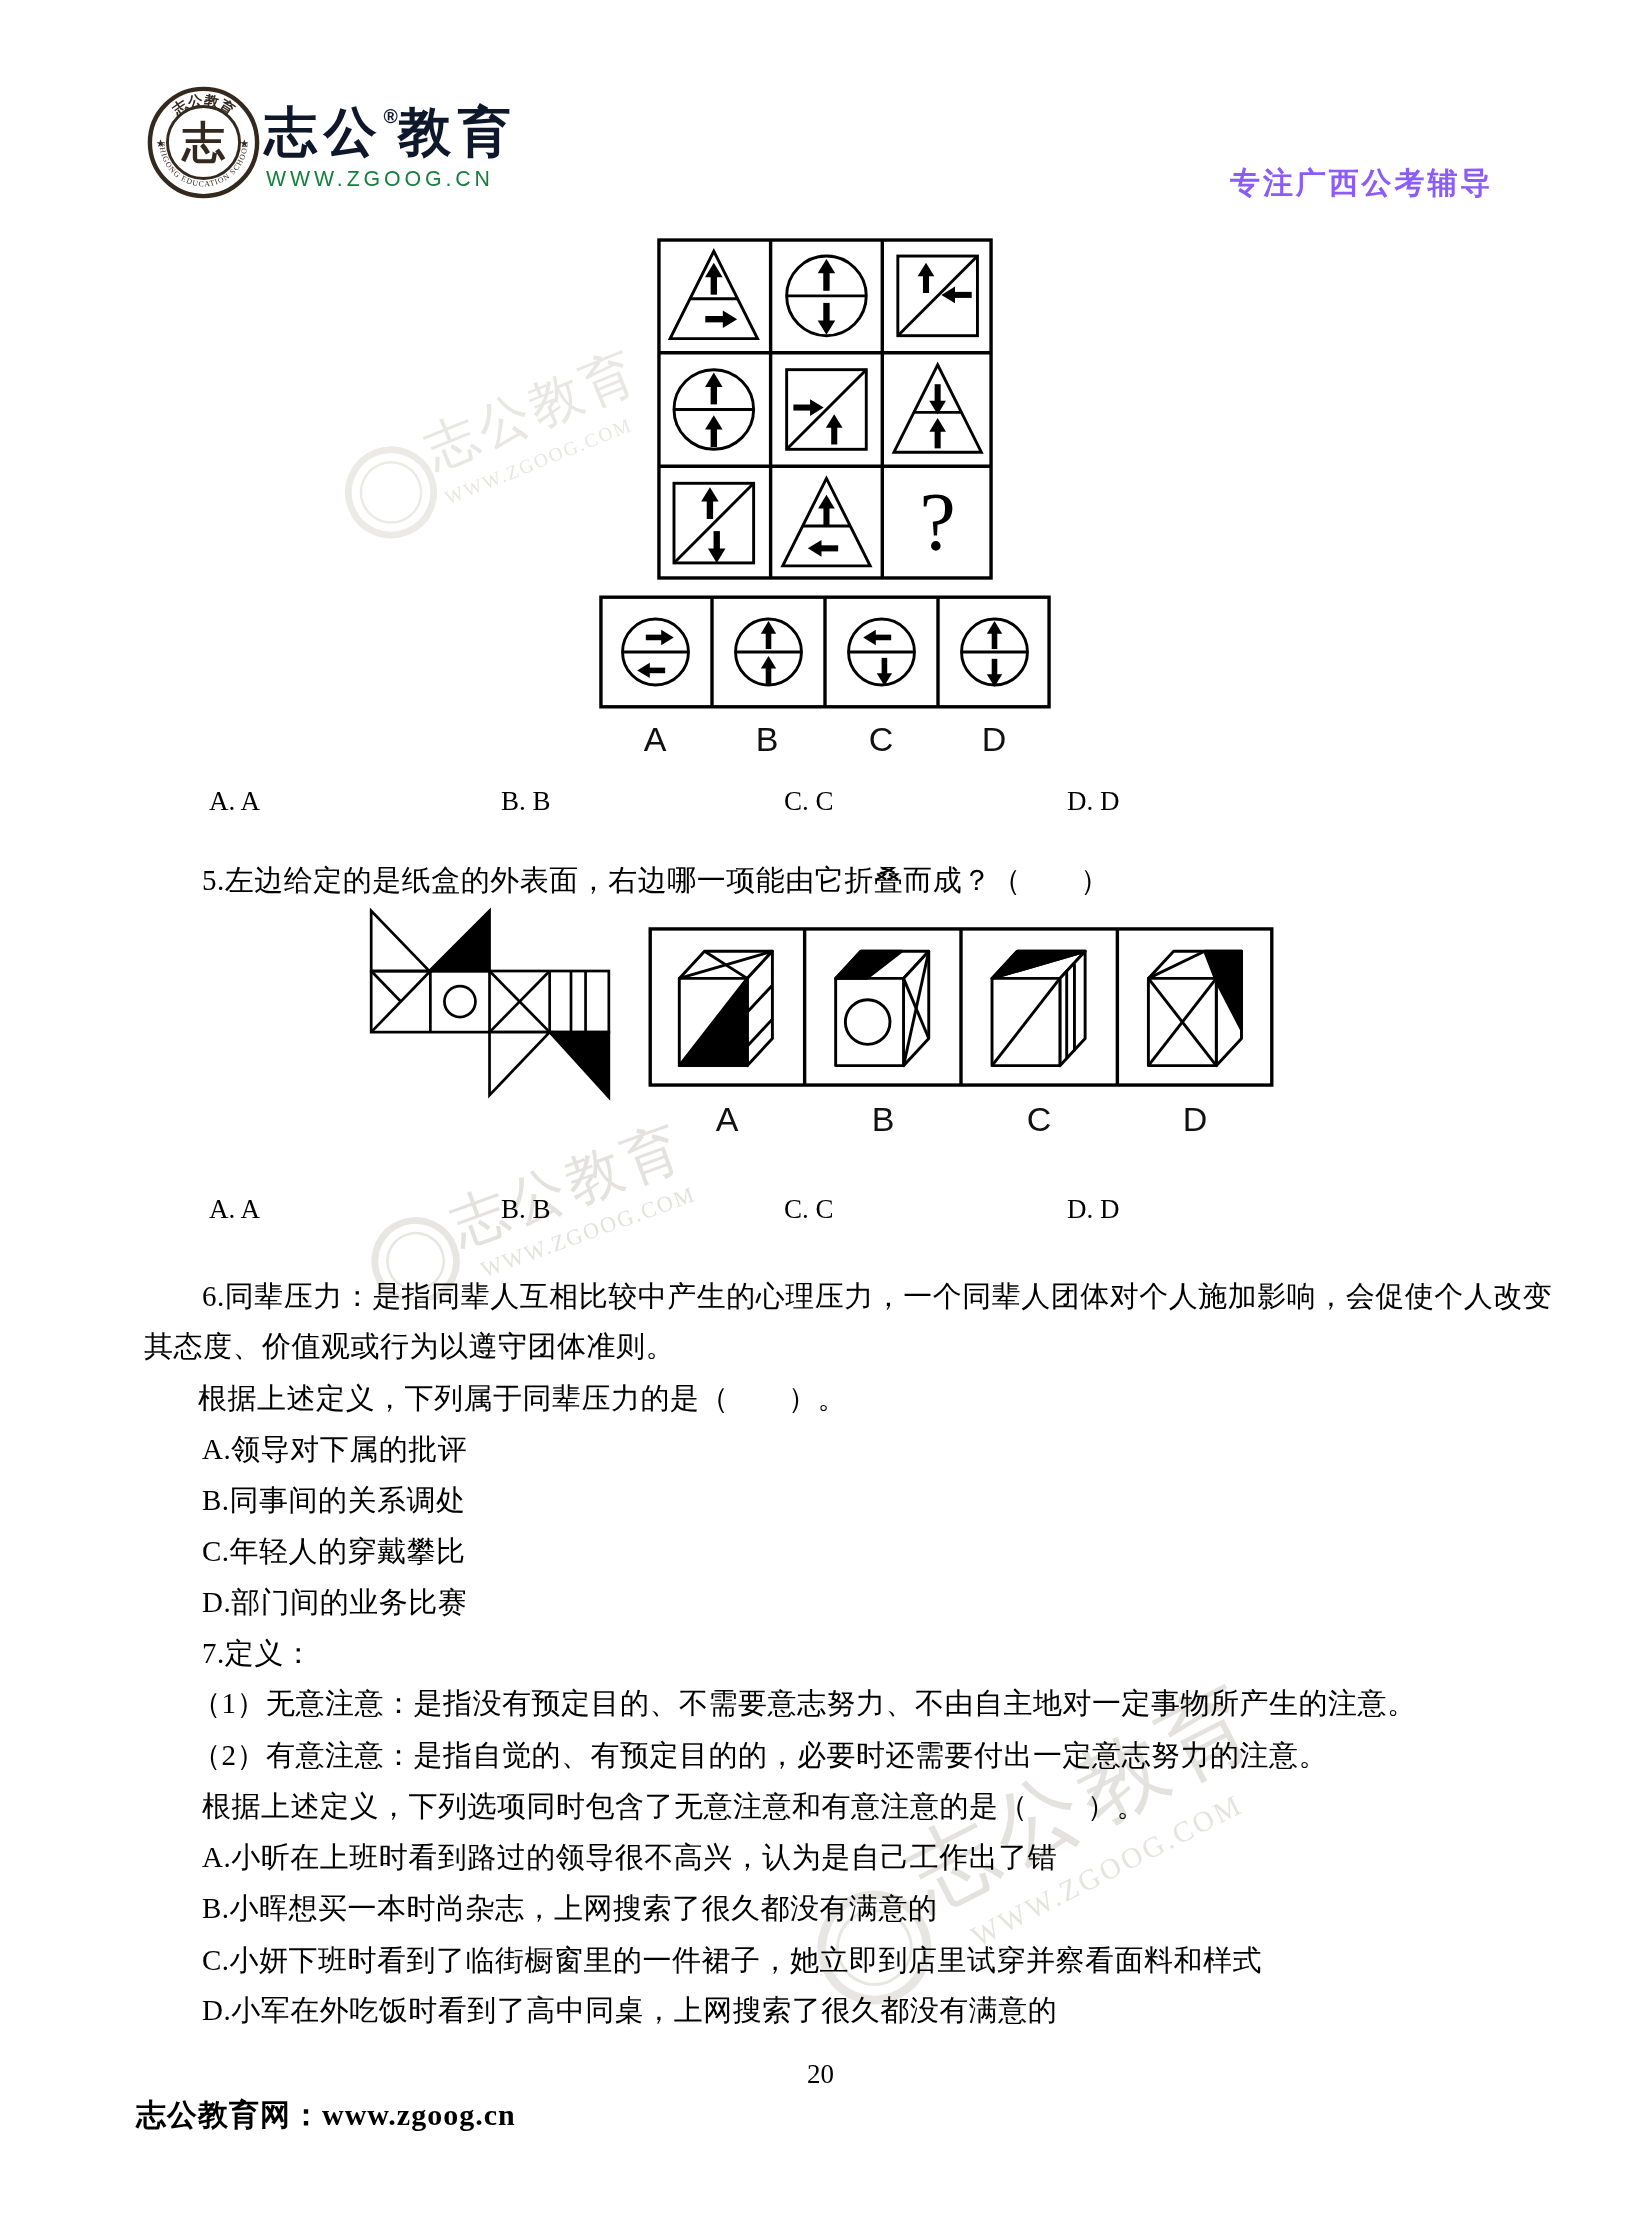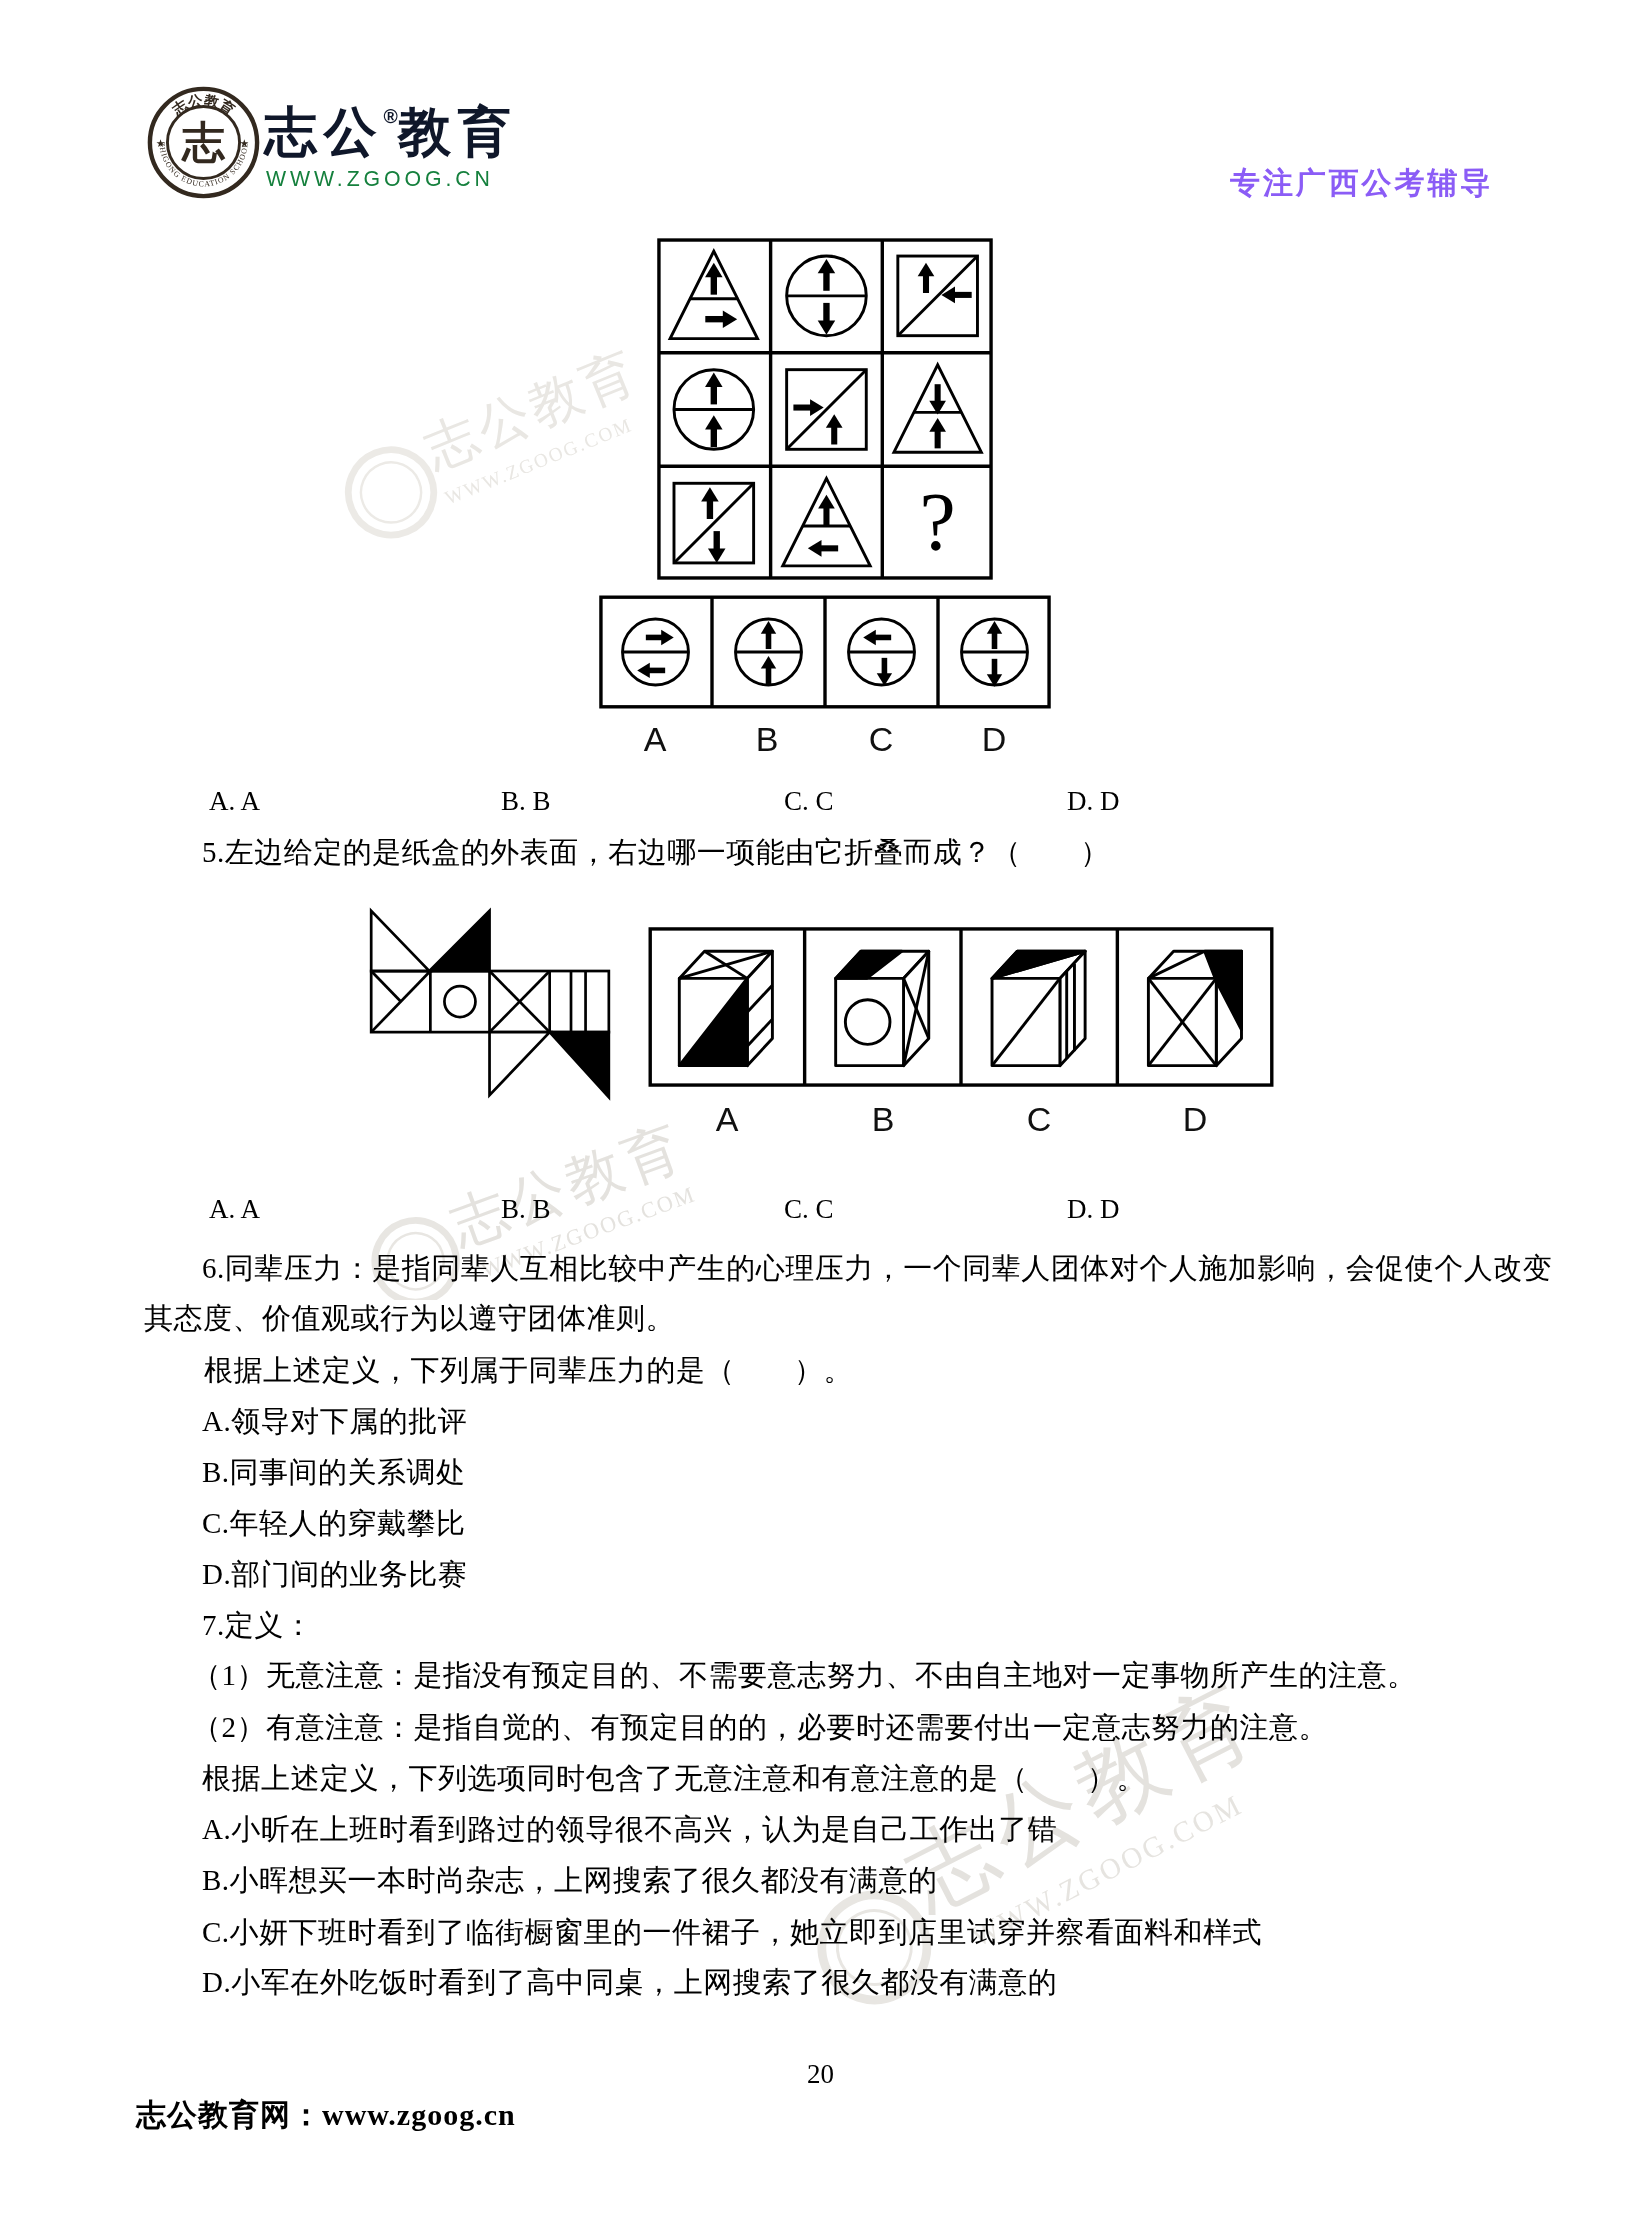--- a/index.html
+++ b/index.html
@@ -1,18 +1,18 @@
 <!DOCTYPE html>
 <html><head>
 <meta charset="utf-8">
 <style>
   html,body{margin:0;padding:0;background:#888;}
   .page{position:relative;width:1651px;height:2223px;background:#ffffff;margin:0 auto;
         font-family:"Liberation Serif","DejaVu Serif",serif;color:#000;overflow:hidden;}
-  .line{position:absolute;white-space:nowrap;font-size:29px;letter-spacing:0.5px;color:#000;}
+  .line{position:absolute;white-space:nowrap;font-size:29px;letter-spacing:0.5px;color:#000;margin-top:28px;}
   .ansrow span{position:absolute;font-size:27px;}
   .brand{position:absolute;left:264px;top:97px;font-family:"Liberation Sans","DejaVu Sans",sans-serif;
          font-weight:bold;font-size:53px;color:#0f172a;letter-spacing:6.8px;}
   .brand sup{font-size:19.4px;vertical-align:27px;letter-spacing:0;}
   .brand-url{position:absolute;left:266px;top:167px;font-family:"Liberation Sans","DejaVu Sans",sans-serif;
              font-size:21.3px;color:#15803d;letter-spacing:3.9px;}
   .tagline{position:absolute;left:1230px;top:163px;font-family:"Liberation Sans","DejaVu Sans",sans-serif;
            font-weight:bold;font-size:30px;letter-spacing:2.9px;color:#8b5cf6;}
   .figlabel{position:absolute;font-family:"Liberation Sans","DejaVu Sans",sans-serif;
             font-size:34px;color:#111;width:58px;text-align:center;font-weight:400;}
@@ -277,21 +277,21 @@
 
   <div class="ansrow">
     <span style="left:209px;top:1194px">A. A</span>
     <span style="left:501px;top:1194px">B. B</span>
     <span style="left:784px;top:1194px">C. C</span>
     <span style="left:1067px;top:1194px">D. D</span>
   </div>
 
   <div class="line" style="left:202px;top:1249px">6.同辈压力：是指同辈人互相比较中产生的心理压力，一个同辈人团体对个人施加影响，会促使个人改变</div>
   <div class="line" style="left:144px;top:1299px">其态度、价值观或行为以遵守团体准则。</div>
-  <div class="line" style="left:204px;top:1351px">根据上述定义，下列属于同辈压力的是（　　）。</div>
+  <div class="line" style="left:198px;top:1351px">根据上述定义，下列属于同辈压力的是（　　）。</div>
   <div class="line" style="left:202px;top:1402px">A.领导对下属的批评</div>
   <div class="line" style="left:202px;top:1453px">B.同事间的关系调处</div>
   <div class="line" style="left:202px;top:1504px">C.年轻人的穿戴攀比</div>
   <div class="line" style="left:202px;top:1555px">D.部门间的业务比赛</div>
 
   <div class="line" style="left:202px;top:1606px">7.定义：</div>
   <div class="line" style="left:192px;top:1656px">（1）无意注意：是指没有预定目的、不需要意志努力、不由自主地对一定事物所产生的注意。</div>
   <div class="line" style="left:192px;top:1708px">（2）有意注意：是指自觉的、有预定目的的，必要时还需要付出一定意志努力的注意。</div>
   <div class="line" style="left:202px;top:1759px">根据上述定义，下列选项同时包含了无意注意和有意注意的是（　　）。</div>
   <div class="line" style="left:202px;top:1810px">A.小昕在上班时看到路过的领导很不高兴，认为是自己工作出了错</div>

